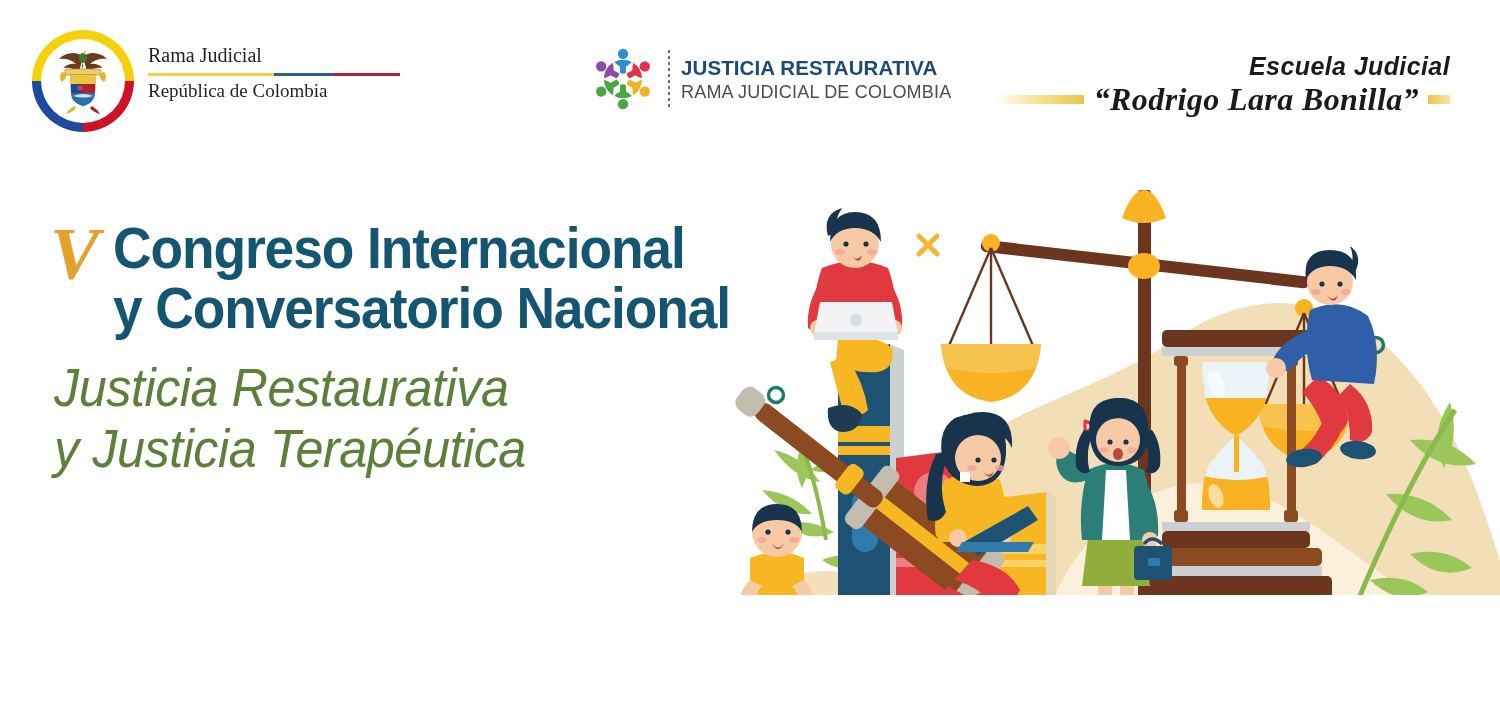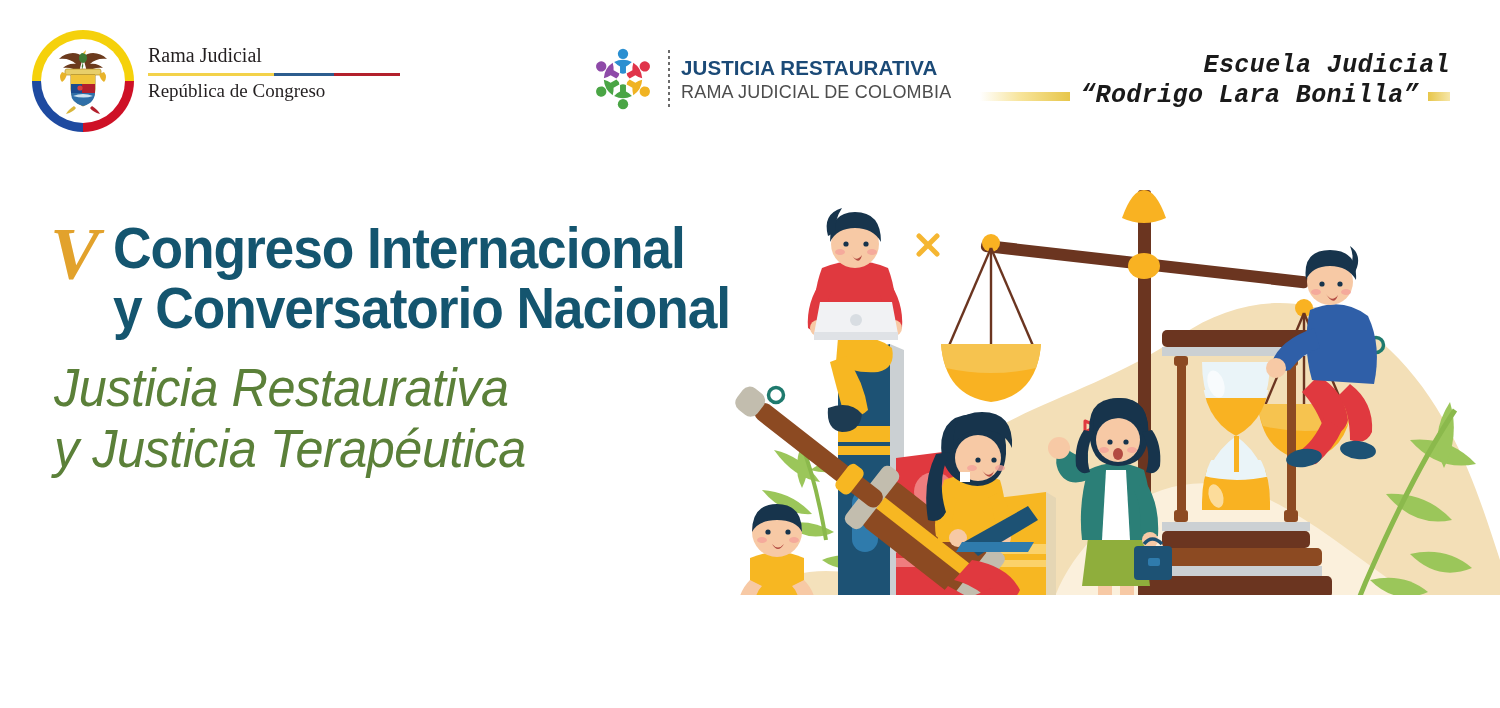--- a/index.html
+++ b/index.html
@@ -88,35 +88,35 @@
     font-family:Liberation Sans, sans-serif;
     font-size:18px;letter-spacing:.2px;color:#4d4d4d;
     margin-top:3px;white-space:nowrap;
   }
 
   
   .ej-lockup{
     position:absolute;right:50px;top:52px;text-align:right;
   }
   .ej-l1{
-    font-family:Liberation Mono, monospace;
+    font-family:Liberation Sans, sans-serif;
     font-weight:bold;font-style:italic;font-size:25px;color:#1a1a1a;
     line-height:1.12;white-space:nowrap;letter-spacing:.4px;
   }
   .ej-row{
     display:flex;align-items:center;justify-content:flex-end;
     margin-top:2px;
   }
   .ej-bar-l{
     width:90px;height:9px;margin-right:10px;
     background:linear-gradient(to right,#ffffff 0%,#f7e49a 45%,#e7c64a 100%);
   }
   .ej-l2{
-    font-family:Liberation Mono, monospace;
-    font-weight:bold;font-style:italic;font-size:25px;color:#1a1a1a;
+    font-family:Liberation Serif, serif;
+    font-weight:bold;font-style:italic;font-size:32px;color:#1a1a1a;
     line-height:1.12;white-space:nowrap;letter-spacing:.4px;
   }
   .ej-bar-r{
     width:22px;height:9px;margin-left:9px;
     background:linear-gradient(to right,#e7c64a 0%,#f6e6a8 100%);
   }
 
   
   .title-block{
     position:absolute;left:50px;top:218px;z-index:30;
@@ -187,21 +187,21 @@
           <path d="M19 48 q10 -4 20 0 q-9 3 -20 0z" fill="#cfe4f2"></path>
           <circle cx="26" cy="40" r="2.6" fill="#d9413f"></circle>
 
           <path d="M20 58 q-6 4 -8 8 q7 -2 10 -6 z" fill="#d9b63a"></path>
           <path d="M38 58 q6 4 8 8 q-7 -2 -10 -6 z" fill="#b3202c"></path>
         </svg>
       </div>
       <div class="rama-text">
         <div class="rama-line1">Rama Judicial</div>
         <div class="tricolor"></div>
-        <div class="rama-line3">República de Congreso</div>
+        <div class="rama-line3">República de Colombia</div>
       </div>
     </div>
 
     <div class="jr-lockup">
       <svg class="jr-mark" viewBox="0 0 100 100" xmlns="http://www.w3.org/2000/svg">
         <g>
 
           <g transform="rotate(0 50 50)">
             <circle cx="50" cy="16" r="7" fill="#2b8fd1"></circle>
             <path d="M38 27 q12 -6 24 0 q-4 4 -8 6 l0 9 q-4 2 -8 0 l0 -9 q-4 -2 -8 -6z" fill="#2b8fd1"></path>

